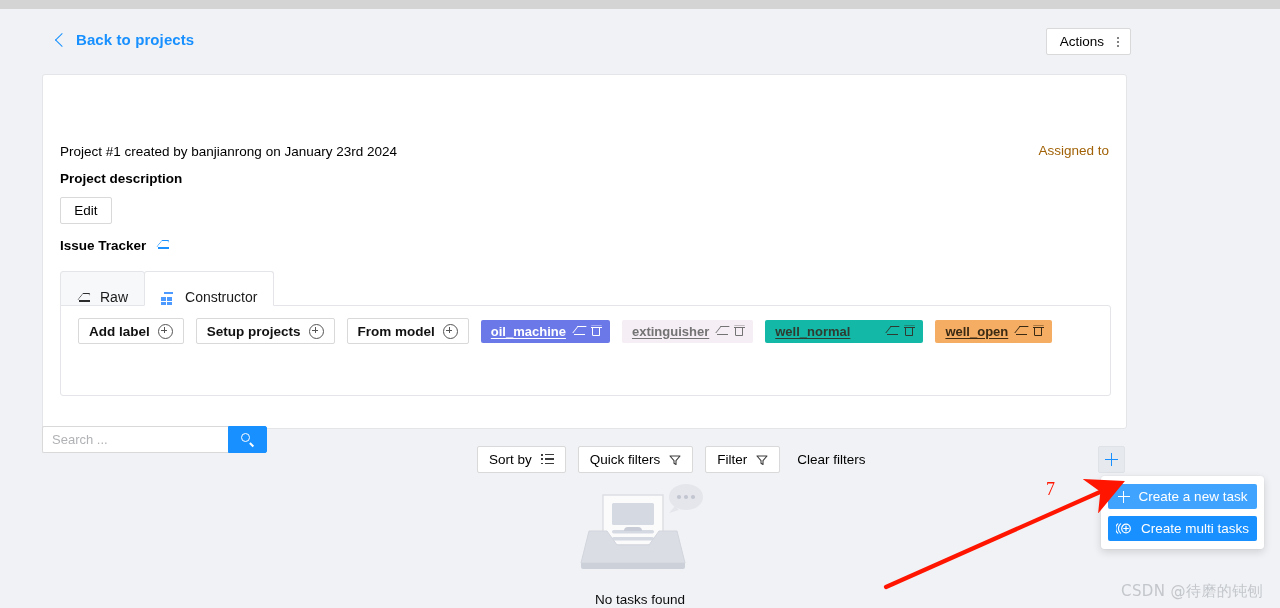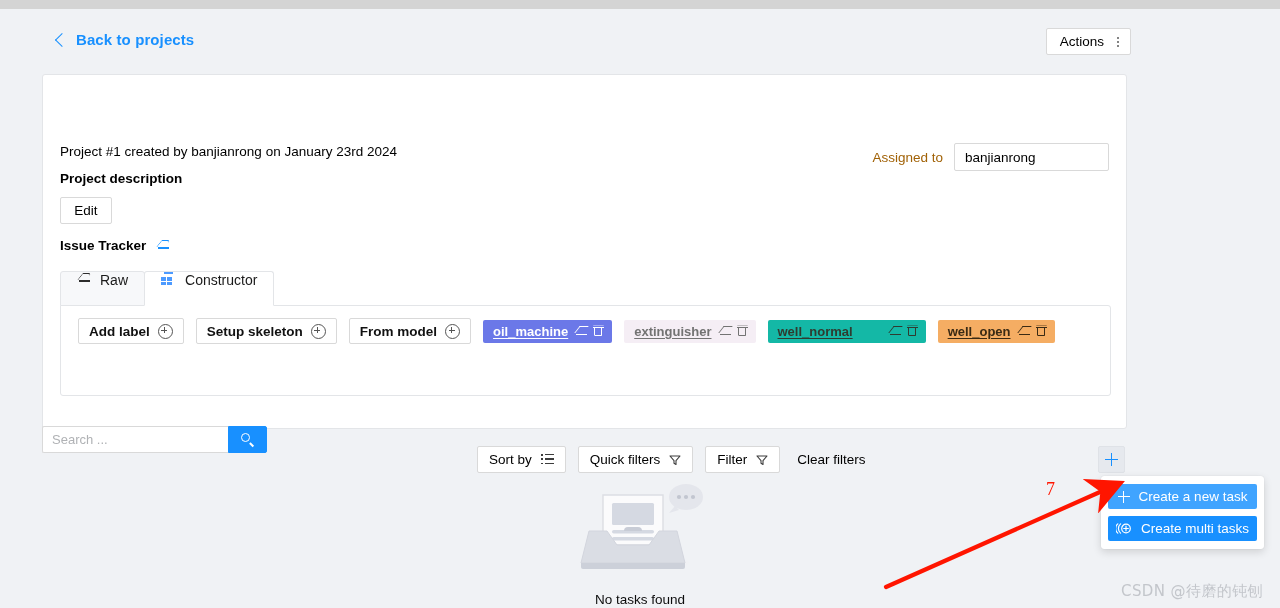--- a/index.html
+++ b/index.html
@@ -199,21 +199,21 @@
     left: 17px; top: 196px;
     display: flex;
     align-items: flex-end;
     height: 35px;
   }
   .tab {
     height: 35px;
     box-sizing: border-box;
     padding: 0 16px;
     display: flex;
-    align-items: flex-start;
+    align-items: flex-end;
     gap: 10px;
     font-size: 14px;
     background: #f7f8fa;
     border: 1px solid #e3e5e8;
     border-bottom: 1px solid #e3e5e8;
     border-radius: 3px 3px 0 0;
     cursor: pointer;
     position: relative;
     color: #1a1a1a;
   }
@@ -604,21 +604,20 @@
 
 
     <div class="created-line">Project #1 created by banjianrong on January 23rd 2024</div>
     <div class="desc-label">Project description</div>
     <div class="edit-btn">
       <span>Edit</span>
     </div>
 
     <div class="assigned-wrap">
       <span class="assigned-label">Assigned to</span>
-      <input class="assigned-input" type="text" value="banjianrong" style="">
     </div>
 
     <div class="issue-tracker">
       <span>Issue Tracker</span>
       <span class="pencil small"></span>
     </div>
 
     <div class="tabs">
       <div class="tab">
         <span class="pencil small" style="filter: grayscale(1) brightness(0.35);"></span>
@@ -638,21 +637,21 @@
 
     <div class="panel">
       <div class="labels-row">
 
         <div class="lbtn">
           <span>Add label</span>
           <span class="plus-circ"></span>
         </div>
 
         <div class="lbtn">
-          <span>Setup skeleton</span>
+          <span>Setup projects</span>
           <span class="plus-circ"></span>
         </div>
 
         <div class="lbtn">
           <span>From model</span>
           <span class="plus-circ"></span>
         </div>
 
         <div class="tag" style="background:#6b78e8;color:#ffffff;">
           <span class="tname">oil_machine</span>

